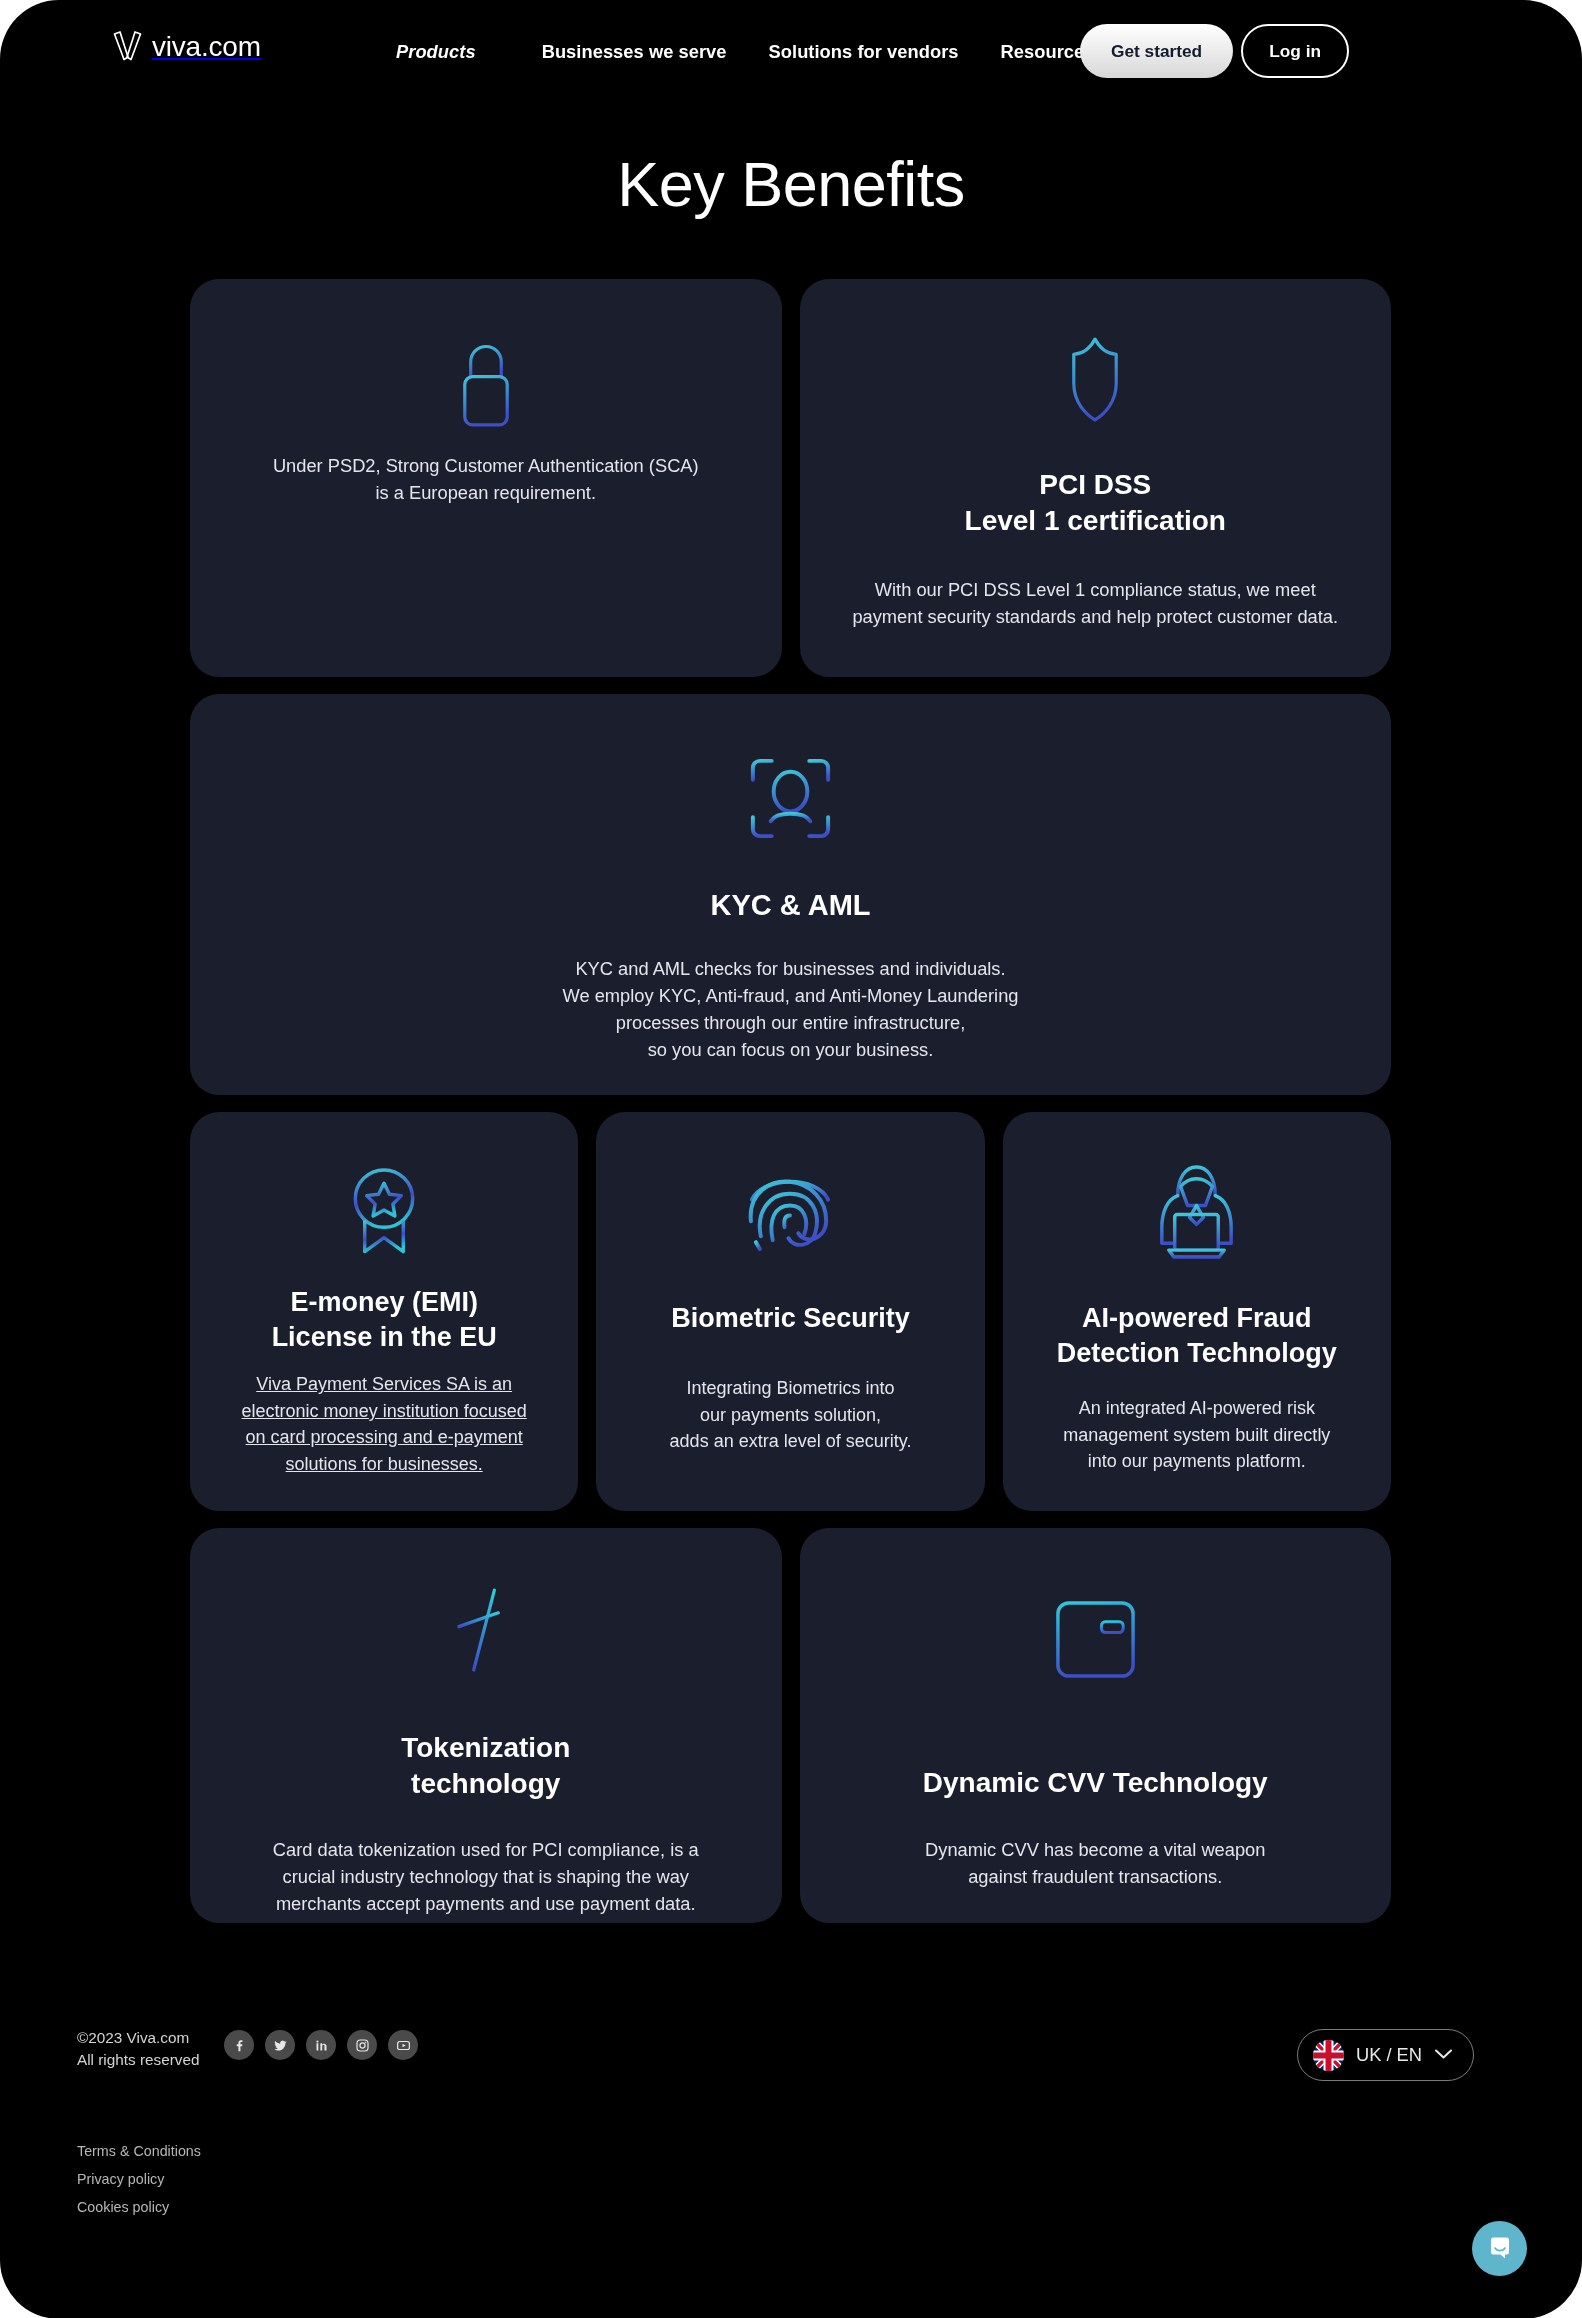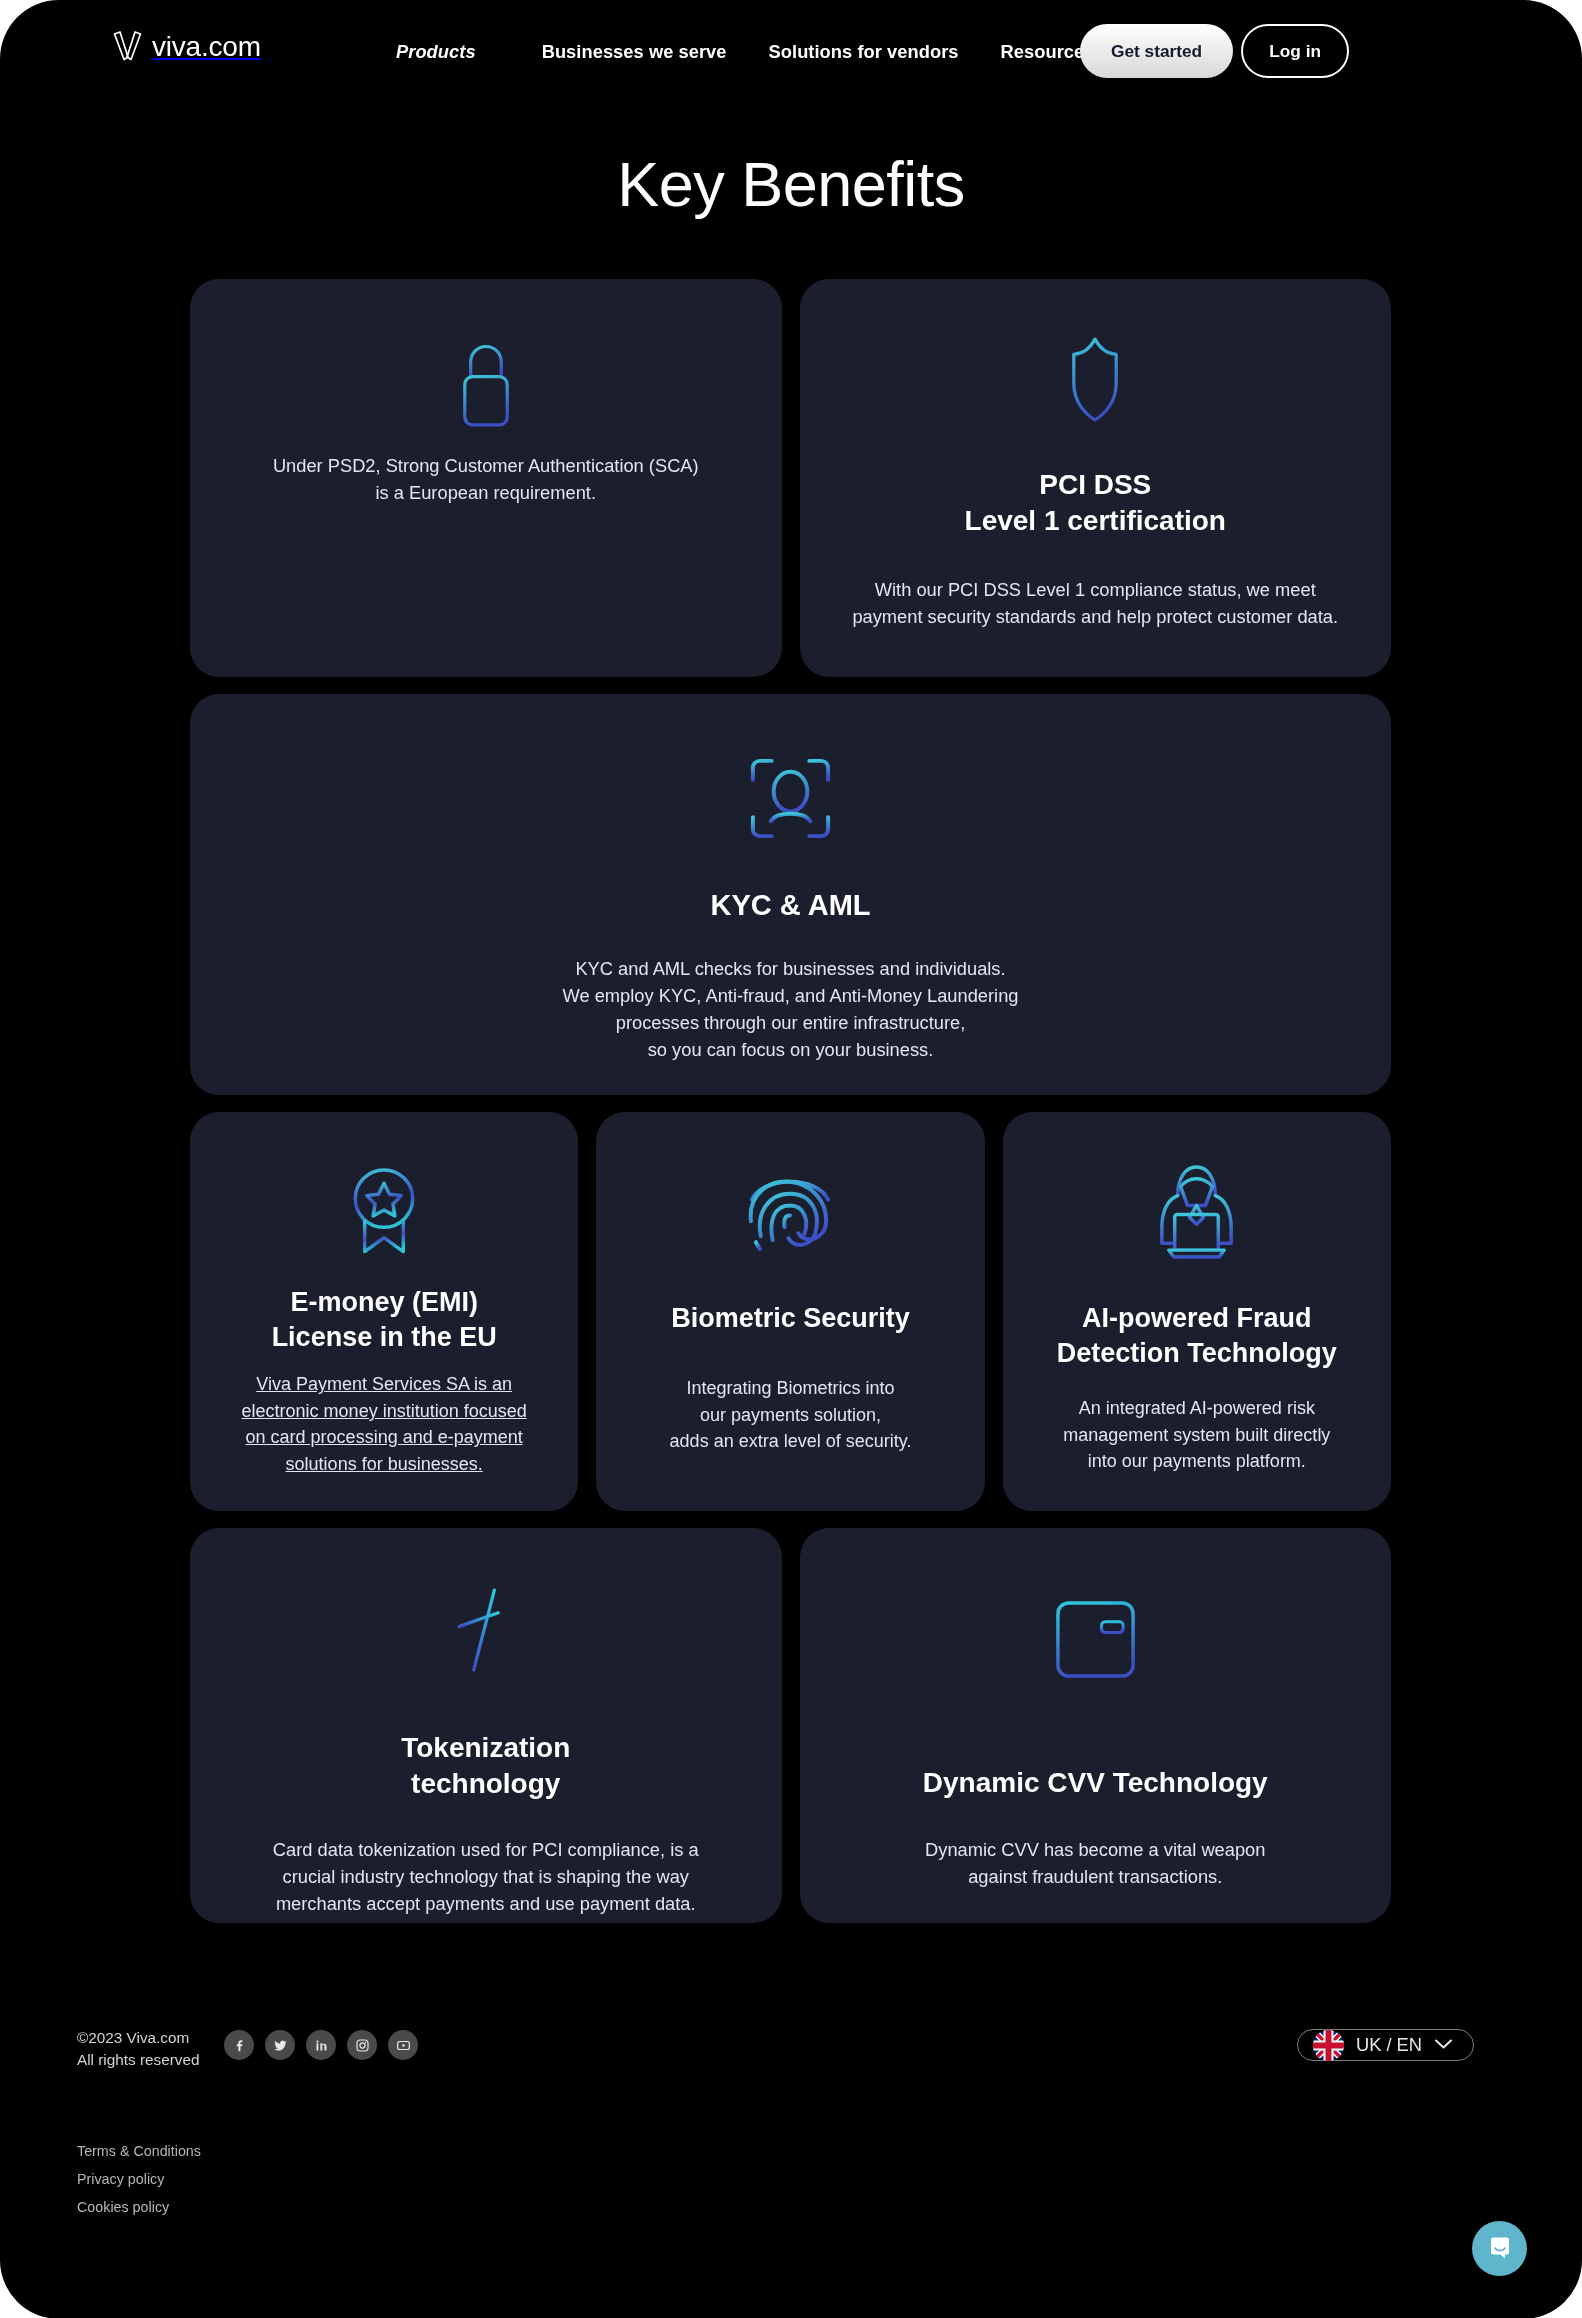--- a/index.html
+++ b/index.html
@@ -163,21 +163,21 @@
   .social svg { display:block; }
 
   .legal { position:absolute; left:77px; top:126px; }
   .legal a {
     display:block; color:#b6b6b6; font-size:14.3px;
     text-decoration:none; margin-bottom:12px;
   }
 
   .lang {
     position:absolute; right:108px; top:12.4px;
-    height:32px; padding:0 20px 0 15px;
+    height:52px; padding:0 20px 0 15px;
     border:1.5px solid #7b7b7b; border-radius:26px;
     display:flex; align-items:center; gap:12px;
     cursor:pointer; background:transparent;
   }
   .flag { width:31px; height:31px; border-radius:50%; display:block; }
   .lang-label { color:#e8e8e8; font-size:18.3px; white-space:nowrap; }
   .chev { display:block; }
 
   
   .chat {

